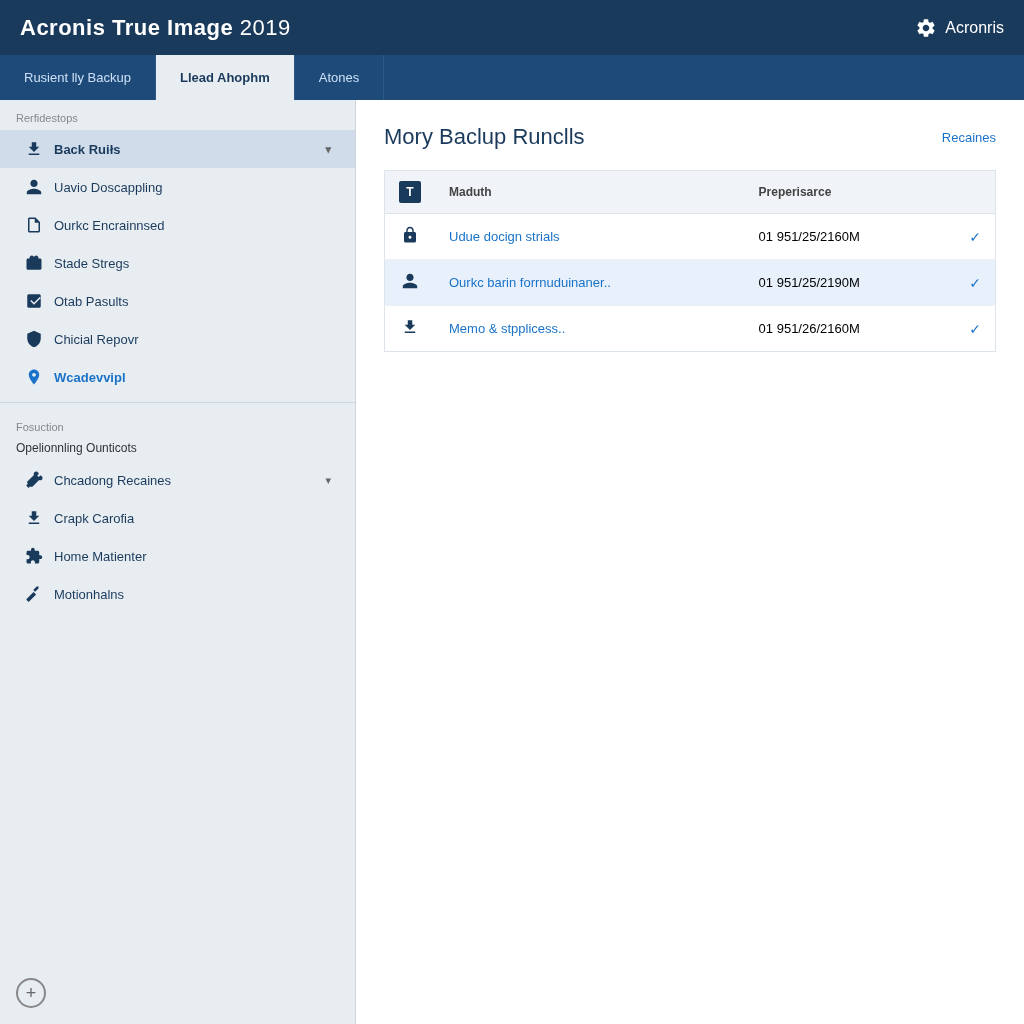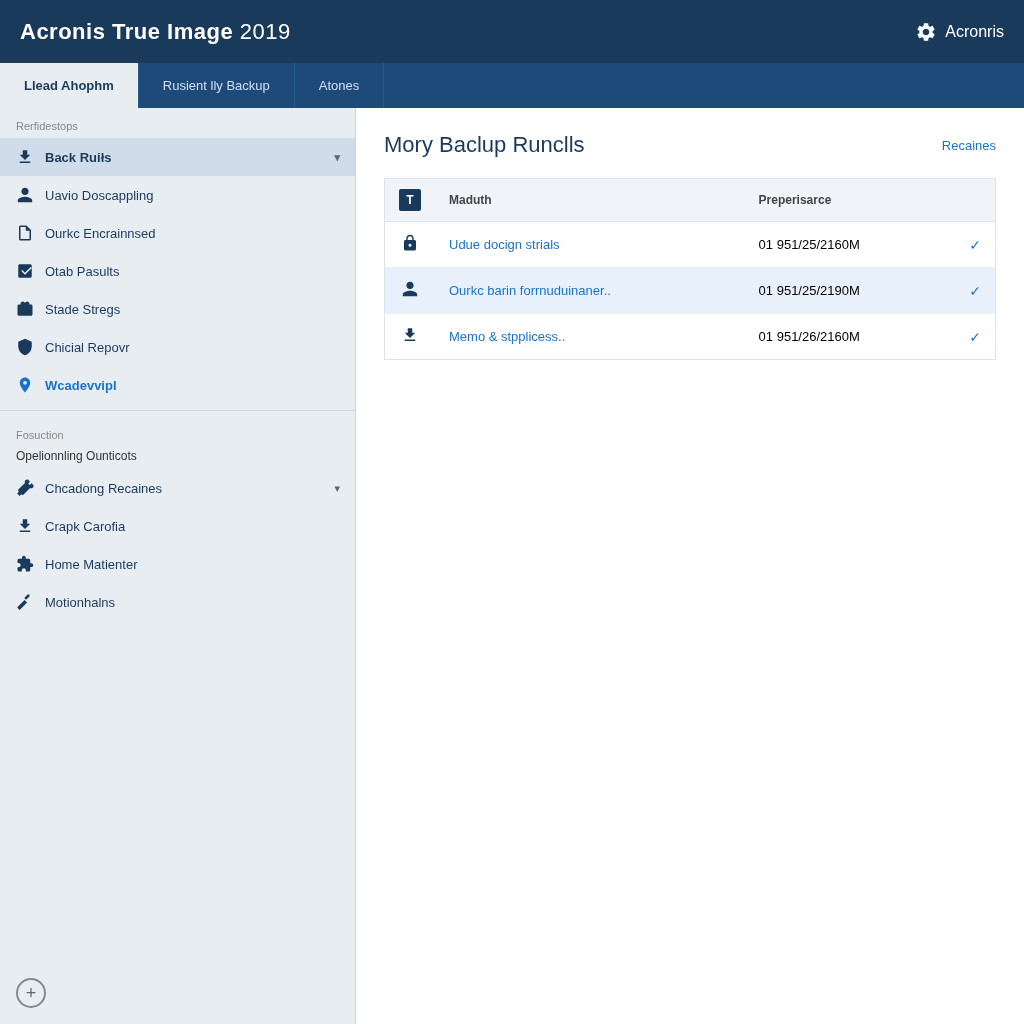--- a/index.html
+++ b/index.html
@@ -6,21 +6,21 @@
     body { font-family: 'Segoe UI', Arial, sans-serif; background: #e8edf2; height: 1024px; overflow: hidden; }
 
     
     .header {
       background: #1a3a5c;
       color: white;
       display: flex;
       align-items: center;
       justify-content: space-between;
       padding: 0 20px;
-      height: 63px;
+      height: 55px;
     }
     .header-title {
       font-size: 22px;
       font-weight: 300;
       letter-spacing: 0.5px;
     }
     .header-title strong { font-weight: 700; }
     .header-right {
       display: flex;
       align-items: center;
@@ -69,21 +69,21 @@
     .sidebar-section-label {
       font-size: 11px;
       color: #888;
       padding: 12px 16px 6px;
       text-transform: none;
       font-weight: 400;
     }
     .sidebar-item {
       display: flex;
       align-items: center;
-      padding: 9px 15px;
+      padding: 9px 24px;
       cursor: pointer;
       color: #1a3a5c;
       font-size: 13px;
       gap: 10px;
       position: relative;
     }
     .sidebar-item.active {
       background: #d0dcea;
       font-weight: 600;
     }
@@ -204,27 +204,27 @@
   </div>
   <div class="header-right">
     <svg class="gear-icon-svg" viewBox="0 0 24 24">
       <path d="M19.14,12.94c0.04-0.3,0.06-0.61,0.06-0.94c0-0.32-0.02-0.64-0.07-0.94l2.03-1.58c0.18-0.14,0.23-0.41,0.12-0.61 l-1.92-3.32c-0.12-0.22-0.37-0.29-0.59-0.22l-2.39,0.96c-0.5-0.38-1.03-0.7-1.62-0.94L14.4,2.81c-0.04-0.24-0.24-0.41-0.48-0.41 h-3.84c-0.24,0-0.43,0.17-0.47,0.41L9.25,5.35C8.66,5.59,8.12,5.92,7.63,6.29L5.24,5.33c-0.22-0.08-0.47,0-0.59,0.22L2.74,8.87 C2.62,9.08,2.66,9.34,2.86,9.48l2.03,1.58C4.84,11.36,4.8,11.69,4.8,12s0.02,0.64,0.07,0.94l-2.03,1.58 c-0.18,0.14-0.23,0.41-0.12,0.61l1.92,3.32c0.12,0.22,0.37,0.29,0.59,0.22l2.39-0.96c0.5,0.38,1.03,0.7,1.62,0.94l0.36,2.54 c0.05,0.24,0.24,0.41,0.48,0.41h3.84c0.24,0,0.44-0.17,0.47-0.41l0.36-2.54c0.59-0.24,1.13-0.56,1.62-0.94l2.39,0.96 c0.22,0.08,0.47,0,0.59-0.22l1.92-3.32c0.12-0.22,0.07-0.47-0.12-0.61L19.14,12.94z M12,15.6c-1.98,0-3.6-1.62-3.6-3.6 s1.62-3.6,3.6-3.6s3.6,1.62,3.6,3.6S13.98,15.6,12,15.6z"></path>
     </svg>
     <span style="font-size:16px;font-weight:400;">Acronris</span>
   </div>
 </div>
 
 <div class="tabs">
+  <div class="tab">
+    <span>Rusient lly Backup</span>
+  </div>
   <div class="tab active">
     <span>Llead Ahophm</span>
   </div>
   <div class="tab">
-    <span>Rusient lly Backup</span>
-  </div>
-  <div class="tab">
     <span>Atones</span>
   </div>
 </div>
 
 <div class="main-layout">
 
   <div class="sidebar">
     <div class="sidebar-section-label">Rerfidestops</div>
 
     <div class="sidebar-item active">
@@ -251,33 +251,33 @@
         <svg viewBox="0 0 24 24" fill="#1a3a5c">
             <path d="M14 2H6c-1.1 0-2 .9-2 2v16c0 1.1.9 2 2 2h12c1.1 0 2-.9 2-2V8l-6-6zm4 18H6V4h7v5h5v11z"></path>
           </svg>
       </div>
       <span>Ourkc Encrainnsed</span>
     </div>
 
     <div class="sidebar-item">
       <div class="sidebar-icon">
         <svg viewBox="0 0 24 24" fill="#1a3a5c">
+            <path d="M20 6h-2.18c.07-.31.18-.61.18-.94C18 3.38 16.62 2 14.94 2c-.8 0-1.56.3-2.12.86L12 3.67l-.82-.81A2.99 2.99 0 009.06 2C7.38 2 6 3.38 6 5.06c0 .33.11.63.18.94H4c-1.11 0-1.99.89-1.99 2L2 19c0 1.11.89 2 2 2h16c1.11 0 2-.89 2-2V8c0-1.11-.89-2-2-2z"></path>
+          </svg>
+      </div>
+      <span>Stade Stregs</span>
+    </div>
+
+    <div class="sidebar-item">
+      <div class="sidebar-icon">
+        <svg viewBox="0 0 24 24" fill="#1a3a5c">
             <path d="M19 3H5c-1.1 0-2 .9-2 2v14c0 1.1.9 2 2 2h14c1.1 0 2-.9 2-2V5c0-1.1-.9-2-2-2zm-7 14l-5-5 1.41-1.41L12 14.17l7.59-7.59L21 8l-9 9z"></path>
           </svg>
       </div>
       <span>Otab Pasults</span>
-    </div>
-
-    <div class="sidebar-item">
-      <div class="sidebar-icon">
-        <svg viewBox="0 0 24 24" fill="#1a3a5c">
-            <path d="M20 6h-2.18c.07-.31.18-.61.18-.94C18 3.38 16.62 2 14.94 2c-.8 0-1.56.3-2.12.86L12 3.67l-.82-.81A2.99 2.99 0 009.06 2C7.38 2 6 3.38 6 5.06c0 .33.11.63.18.94H4c-1.11 0-1.99.89-1.99 2L2 19c0 1.11.89 2 2 2h16c1.11 0 2-.89 2-2V8c0-1.11-.89-2-2-2z"></path>
-          </svg>
-      </div>
-      <span>Stade Stregs</span>
     </div>
 
     <div class="sidebar-item">
       <div class="sidebar-icon">
         <svg viewBox="0 0 24 24" fill="#1a3a5c">
             <path d="M12 1L3 5v6c0 5.55 3.84 10.74 9 12 5.16-1.26 9-6.45 9-12V5l-9-4z"></path>
           </svg>
       </div>
       <span>Chicial Repovr</span>
     </div>

